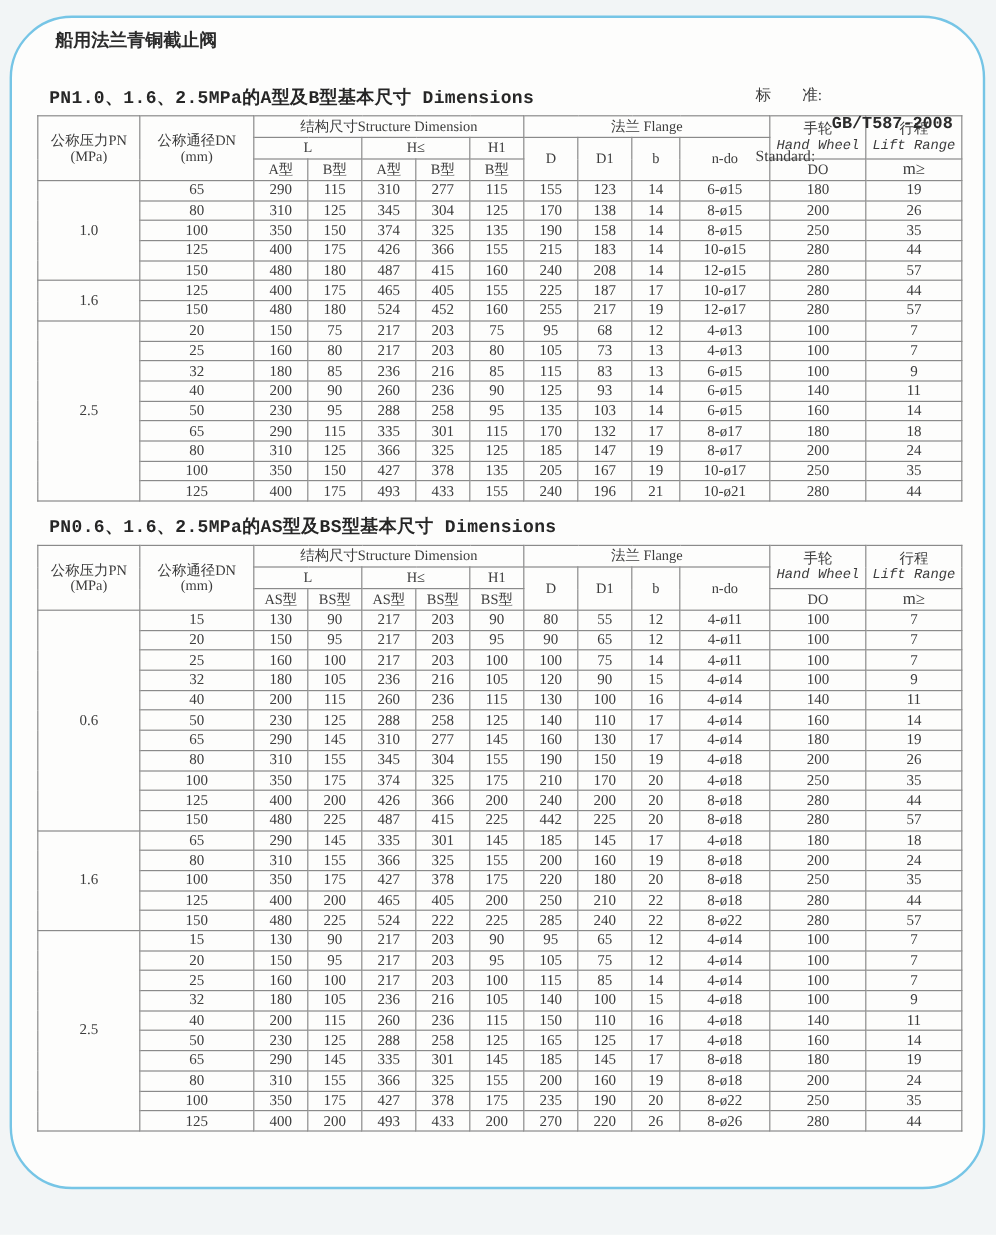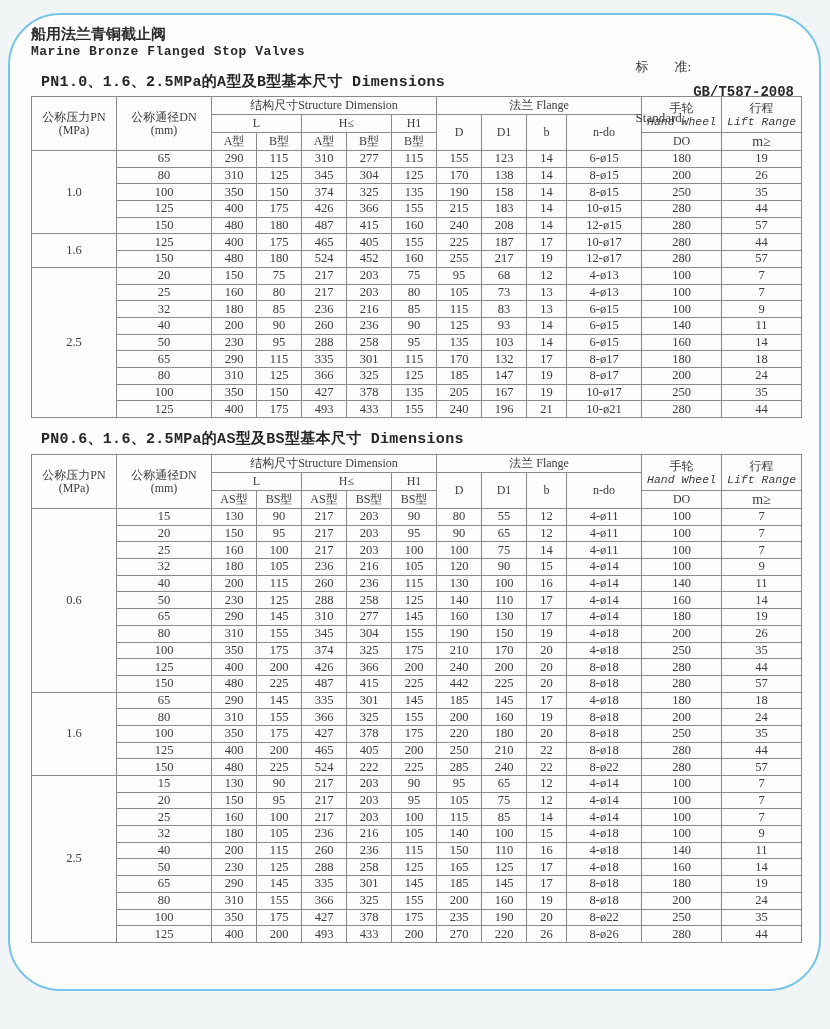--- a/index.html
+++ b/index.html
@@ -17,29 +17,29 @@
     width:813px; height:978px;
     background:#fdfdfc;
     border:2px solid #76c5e6;
     border-radius:52px;
   }
   .content { padding:9px 21px 0 21px; }
 
   .doc-header { position:relative; height:48px; }
   .title-zh {
     font-family:"Liberation Sans","DejaVu Sans",sans-serif;
-    font-weight:bold; font-size:15px; color:#2b2b2b; line-height:19px;
+    font-weight:bold; font-size:15px; color:#2b2b2b; line-height:19px;margin-left:15px;
   }
   .title-en {
     font-family:"Liberation Mono","DejaVu Sans Mono",monospace;
     font-weight:bold; font-size:13px; color:#2b2b2b; line-height:18px; letter-spacing:0.5px;
   }
   .standard-block {
-    position:absolute; right:4px; top:0;
-    display:flex; align-items:center; gap:2px;justify-content:flex-end;
+    position:absolute; right:4px; top:12px;
+    display:flex; align-items:center; gap:8px;justify-content:flex-end;
   }
   .standard-labels {
     font-family:"Liberation Serif","DejaVu Serif",serif;
     font-size:13px; color:#3c3c3c; line-height:17px; white-space:pre;
   }
   .standard-value {
     font-family:"Liberation Mono","DejaVu Sans Mono",monospace;
     font-weight:bold; font-size:14px; color:#2b2b2b;
   }
   .section-title {
@@ -72,21 +72,20 @@
   .dim-table .m-sym { font-size:14px; }
 </style>
 </head>
 <body>
 
 <div class="sheet">
   <div class="content">
 
     <div class="doc-header">
       <div class="title-zh">船用法兰青铜截止阀</div>
-      <div class="title-en">Marine Bronze Flanged Stop Valves</div>
       <div class="standard-block">
         <div class="standard-labels">
           <div>标　　准:</div>
           <div>Standard:</div>
         </div>
         <div class="standard-value">GB/T587-2008</div>
       </div>
     </div>
 
     <div class="section-title">PN1.0、1.6、2.5MPa的A型及B型基本尺寸 Dimensions</div>

